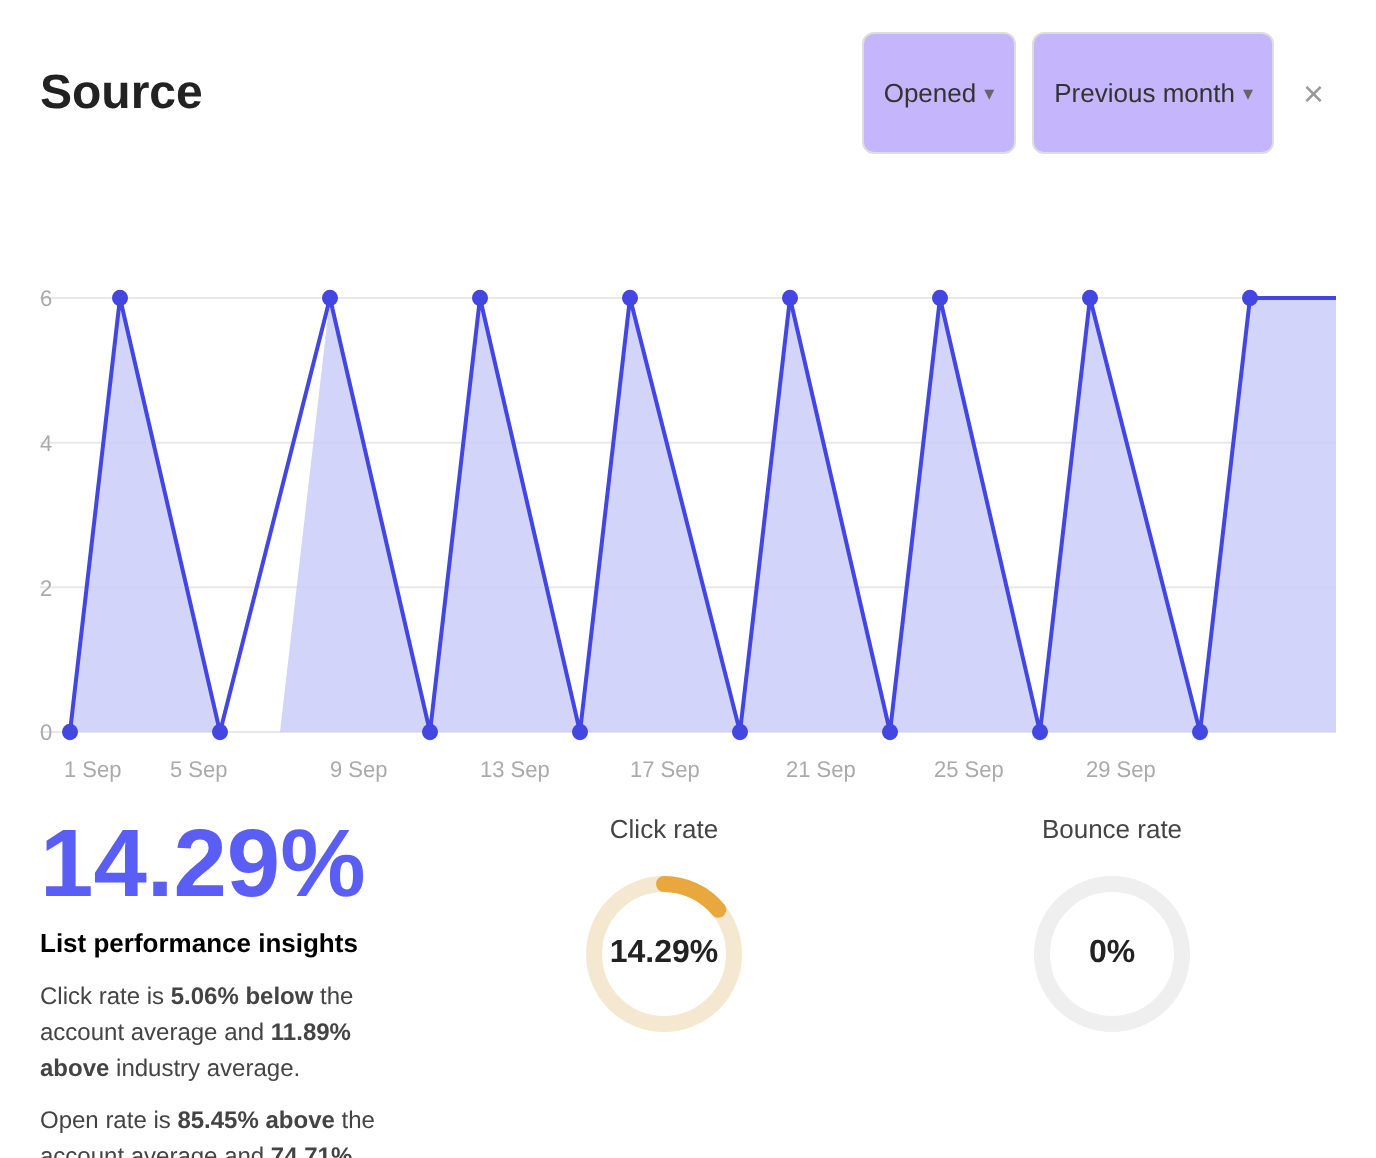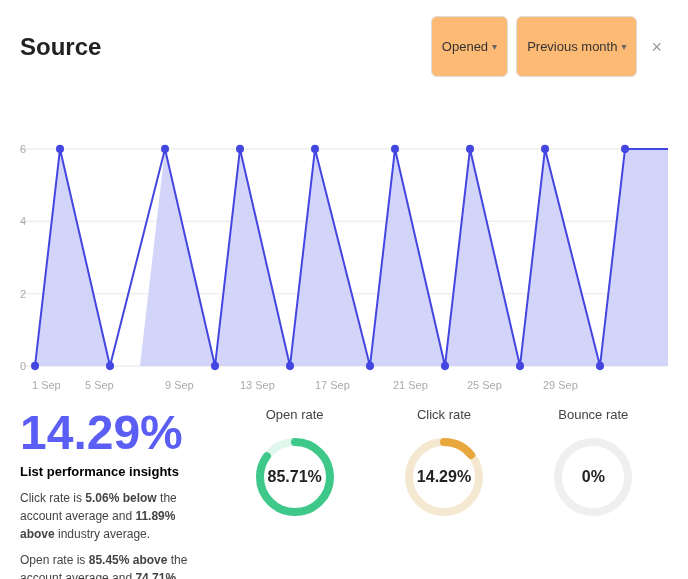--- a/index.html
+++ b/index.html
@@ -35,21 +35,21 @@
     }
     .dropdown-btn {
       display: flex;
       align-items: center;
       gap: 4px;
       border: 1px solid #ddd;
       border-radius: 6px;
       padding: 22px 10px;
       font-size: 13px;
       color: #333;
-      background: #fdba74;
+      background: #c4b5fd;
       cursor: pointer;
     }
     .dropdown-btn .chevron {
       font-size: 10px;
       color: #666;
     }
     .close-btn {
       background: none;
       border: none;
       font-size: 18px;
@@ -224,30 +224,20 @@
       <div class="insight-text">
         Click rate is <b>5.06% below</b> the account average and <b>11.89% above</b> industry average.
       </div>
       <div class="insight-text">
         Open rate is <b>85.45% above</b> the account average and <b>74.71% above</b> industry average. Bounce rate is <b>5.00% below</b> alert levels(5%).
       </div>
     </div>
 
     <div class="gauge-stats">
 
-      <div class="gauge-block">
-        <div class="gauge-title">Open rate</div>
-        <div class="gauge-wrap">
-          <svg viewBox="0 0 90 90">
-            <circle cx="45" cy="45" r="35" fill="none" stroke="#e0f7ee" stroke-width="8"></circle>
-            <circle cx="45" cy="45" r="35" fill="none" stroke="#3ec88a" stroke-width="8" stroke-dasharray="220" stroke-dashoffset="33" stroke-linecap="round" transform="rotate(-90 45 45)"></circle>
-          </svg>
-          <div class="gauge-value">85.71%</div>
-        </div>
-      </div>
 
       <div class="gauge-block">
         <div class="gauge-title">Click rate</div>
         <div class="gauge-wrap">
           <svg viewBox="0 0 90 90">
             <circle cx="45" cy="45" r="35" fill="none" stroke="#f5e8d0" stroke-width="8"></circle>
             <circle cx="45" cy="45" r="35" fill="none" stroke="#e8a83e" stroke-width="8" stroke-dasharray="220" stroke-dashoffset="189" stroke-linecap="round" transform="rotate(-90 45 45)"></circle>
           </svg>
           <div class="gauge-value">14.29%</div>
         </div>

